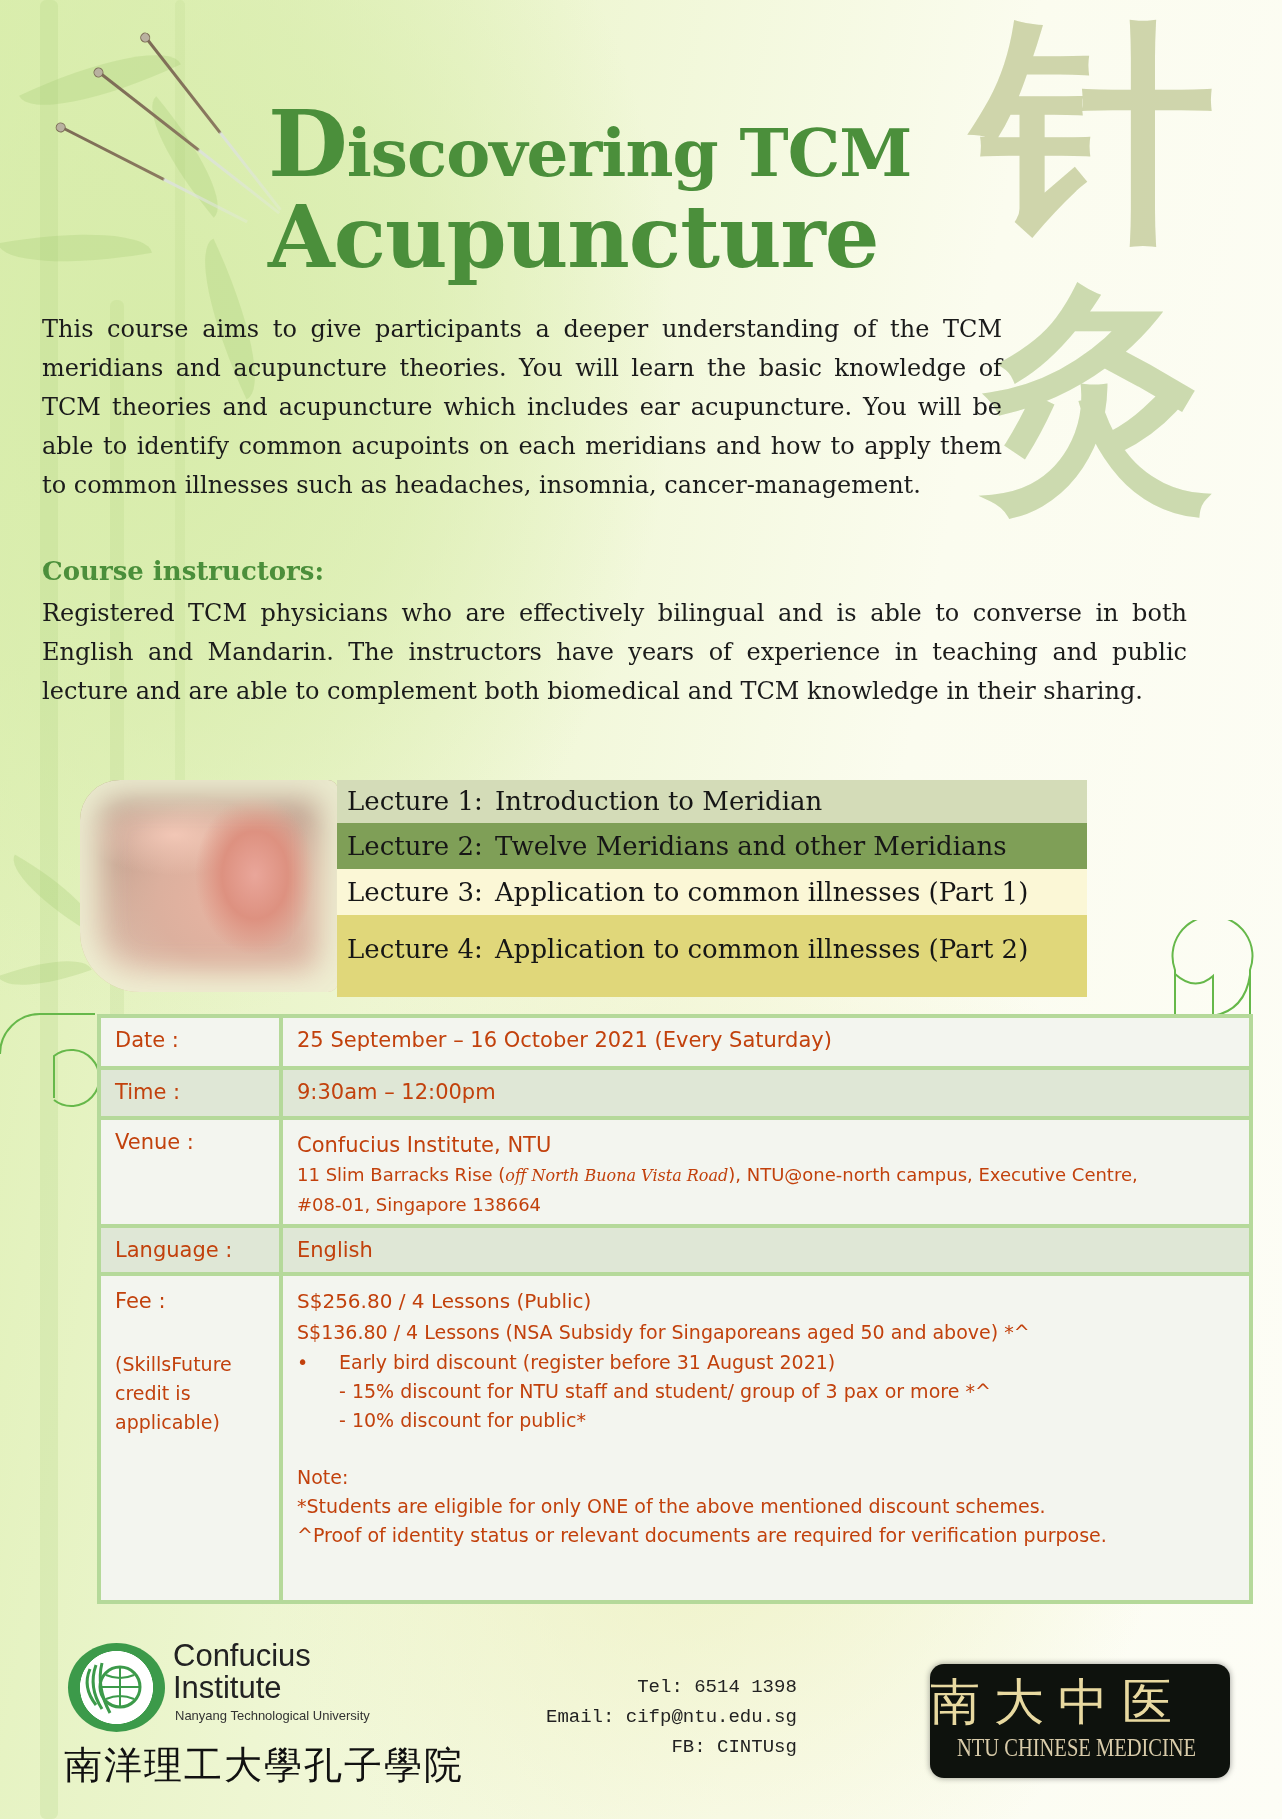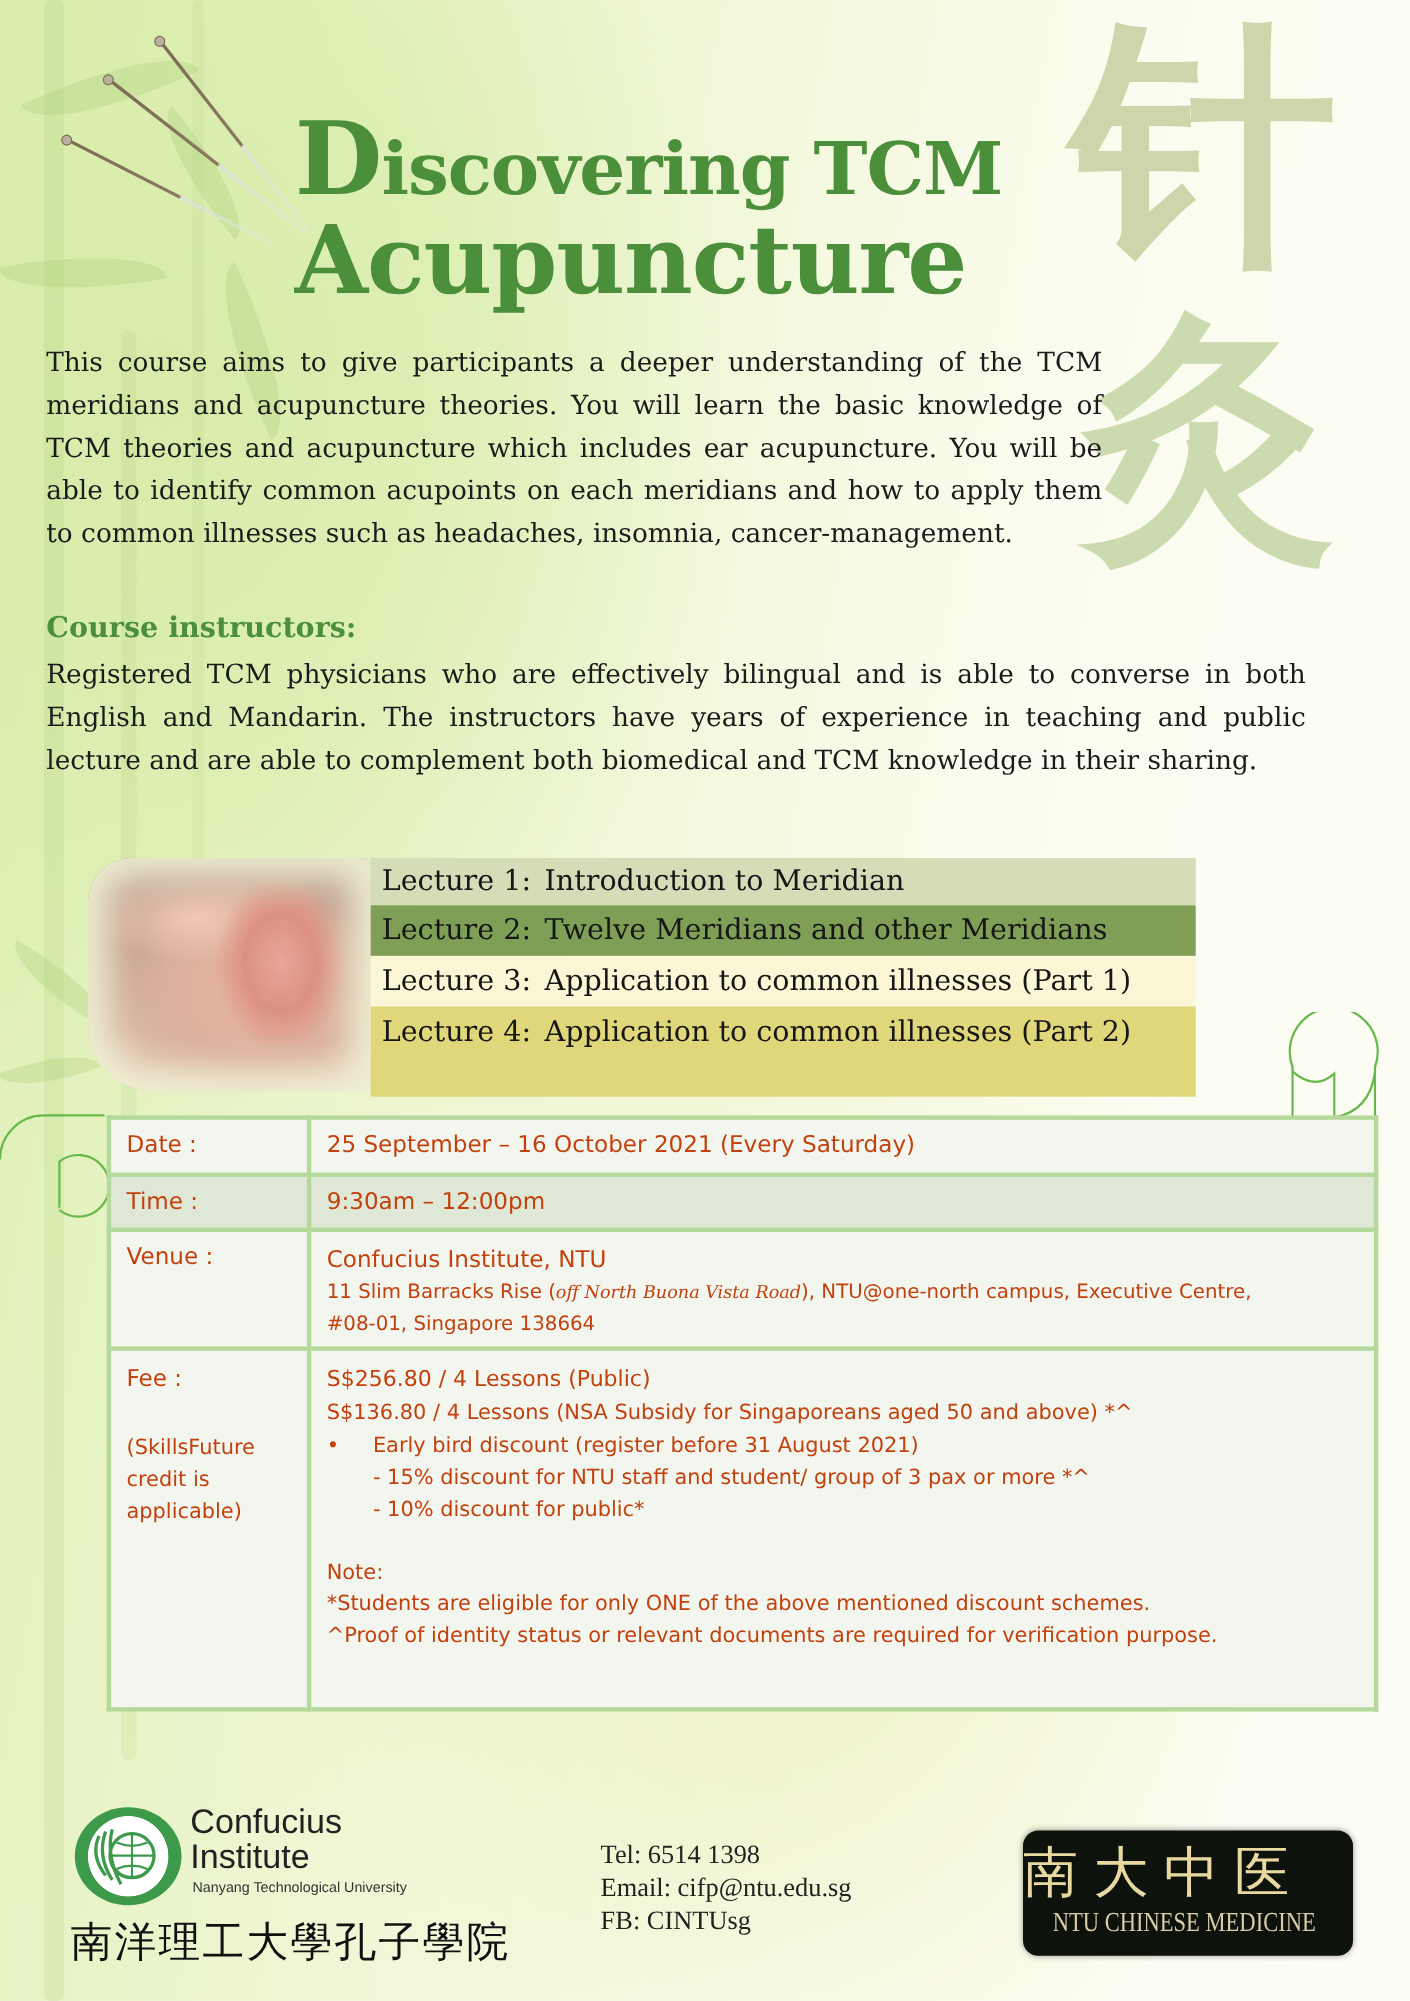--- a/index.html
+++ b/index.html
@@ -38,21 +38,21 @@
   .ornament{position:absolute;}
   table.info{position:absolute;left:97px;top:1014px;width:1156px;border-collapse:collapse;font-family:"DejaVu Sans",sans-serif;font-size:21px;color:#c2410c;}
   table.info td{border:4px solid #b5d99a;vertical-align:top;padding:10px 14px 0 14px;}
   table.info td.k{width:150px;}
   .r-light{background:#f3f5ef;}
   .r-dark{background:#dfe7d6;}
   .small{font-size:18px;line-height:29px;}
   .italic{font-style:italic;font-family:"DejaVu Serif",serif;font-size:16px;}
   .logo-ci{position:absolute;left:68px;top:1643px;width:97px;height:89px;border-radius:50%;
     background:radial-gradient(circle at 50% 50%,#ffffff 0%,#ffffff 55%,#3c9a4a 56%,#3c9a4a 100%);}
-  .footer-contact{position:absolute;left:546px;top:1672px;font-family:Liberation Serif, serif;font-size:24px;line-height:30px;color:#222;}
+  .footer-contact{position:absolute;left:546px;top:1672px;font-family:Liberation Mono, monospace;font-size:19px;line-height:30px;color:#222;text-align:right;}
   .ntu-badge{position:absolute;left:930px;top:1664px;width:300px;height:114px;border-radius:14px;background:#0e120d;box-shadow:0 0 6px rgba(0,0,0,0.4);color:#e8d7a0;}
 </style>
 </head>
 <body>
 
 <div class="bamboo" style="left:40px;top:0;width:18px;height:1819px;opacity:0.6;"></div>
 <div class="bamboo" style="left:110px;top:300px;width:14px;height:1300px;opacity:0.5;"></div>
 <div class="bamboo" style="left:175px;top:0;width:10px;height:900px;opacity:0.4;"></div>
 <div class="leaf" style="left:20px;top:60px;width:160px;height:40px;transform:rotate(-25deg);"></div>
 <div class="leaf" style="left:120px;top:140px;width:130px;height:34px;transform:rotate(50deg);"></div>
@@ -80,21 +80,21 @@
 
 <div class="lecture" style="top:780px;height:43px;line-height:43px;background:#d4dcb8;">
   <span class="lab">Lecture 1:</span><span class="desc">Introduction to Meridian</span>
 </div>
 <div class="lecture" style="top:823px;height:46px;line-height:46px;background:#7f9f57;">
   <span class="lab">Lecture 2:</span><span class="desc">Twelve Meridians and other Meridians</span>
 </div>
 <div class="lecture" style="top:869px;height:56px;line-height:46px;background:#fbf7d6;">
   <span class="lab">Lecture 3:</span><span class="desc">Application to common illnesses (Part 1)</span>
 </div>
-<div class="lecture" style="top:915px;height:82px;line-height:38px;padding-top:4px;background:#e0d77a;">
+<div class="lecture" style="top:915px;height:82px;line-height:38px;padding-top:15px;background:#e0d77a;">
   <span class="lab">Lecture 4:</span><span class="desc">Application to common illnesses (Part 2)</span>
 </div>
 
 <svg class="ornament" style="left:1165px;top:920px;" width="95" height="100" viewBox="0 0 95 100">
   <path d="M10 96 L10 50 A40 40 0 1 1 85 50 L85 96" fill="none" stroke="#66b84a" stroke-width="2"></path>
   <path d="M10 54 Q30 72 48 56 L48 96" fill="none" stroke="#66b84a" stroke-width="2"></path>
   <path d="M48 96 Q80 90 85 55" fill="none" stroke="#66b84a" stroke-width="2"></path>
 </svg>
 <svg class="ornament" style="left:0px;top:1010px;" width="100" height="100" viewBox="0 0 100 100">
   <path d="M95 4 L40 4 A40 40 0 0 0 0 44" fill="none" stroke="#66b84a" stroke-width="2"></path>
@@ -111,20 +111,24 @@
     <td class="k">Time :</td>
     <td>9:30am – 12:00pm</td>
   </tr>
   <tr class="r-light" style="height:108px;">
     <td class="k">Venue :</td>
     <td>
       <div style="line-height:30px;">Confucius Institute, NTU</div>
       <div class="small"><span>11 Slim Barracks Rise (</span><span class="italic">off North Buona Vista Road</span><span>), NTU@one-north campus, Executive Centre,</span></div>
       <div class="small">#08-01, Singapore 138664</div>
     </td>
+  </tr>
+  <tr class="r-dark" style="height:48px;">
+    <td class="k">Language :</td>
+    <td>English</td>
   </tr>
   <tr class="r-light" style="height:328px;">
     <td class="k">
       <div style="line-height:30px;">Fee :</div>
       <div style="margin-top:34px;font-size:19px;line-height:29px;width:130px;">(SkillsFuture credit is applicable)</div>
     </td>
     <td>
       <div style="line-height:30px;font-size:20px;">S$256.80 / 4 Lessons  (Public)</div>
       <div style="line-height:32px;font-size:19px;">S$136.80 / 4 Lessons  (NSA Subsidy for Singaporeans aged 50 and above) *^</div>
       <div style="font-size:19px;line-height:29px;"><span style="display:inline-block;width:42px;">•</span><span>Early bird discount (register before 31 August 2021)</span></div>

